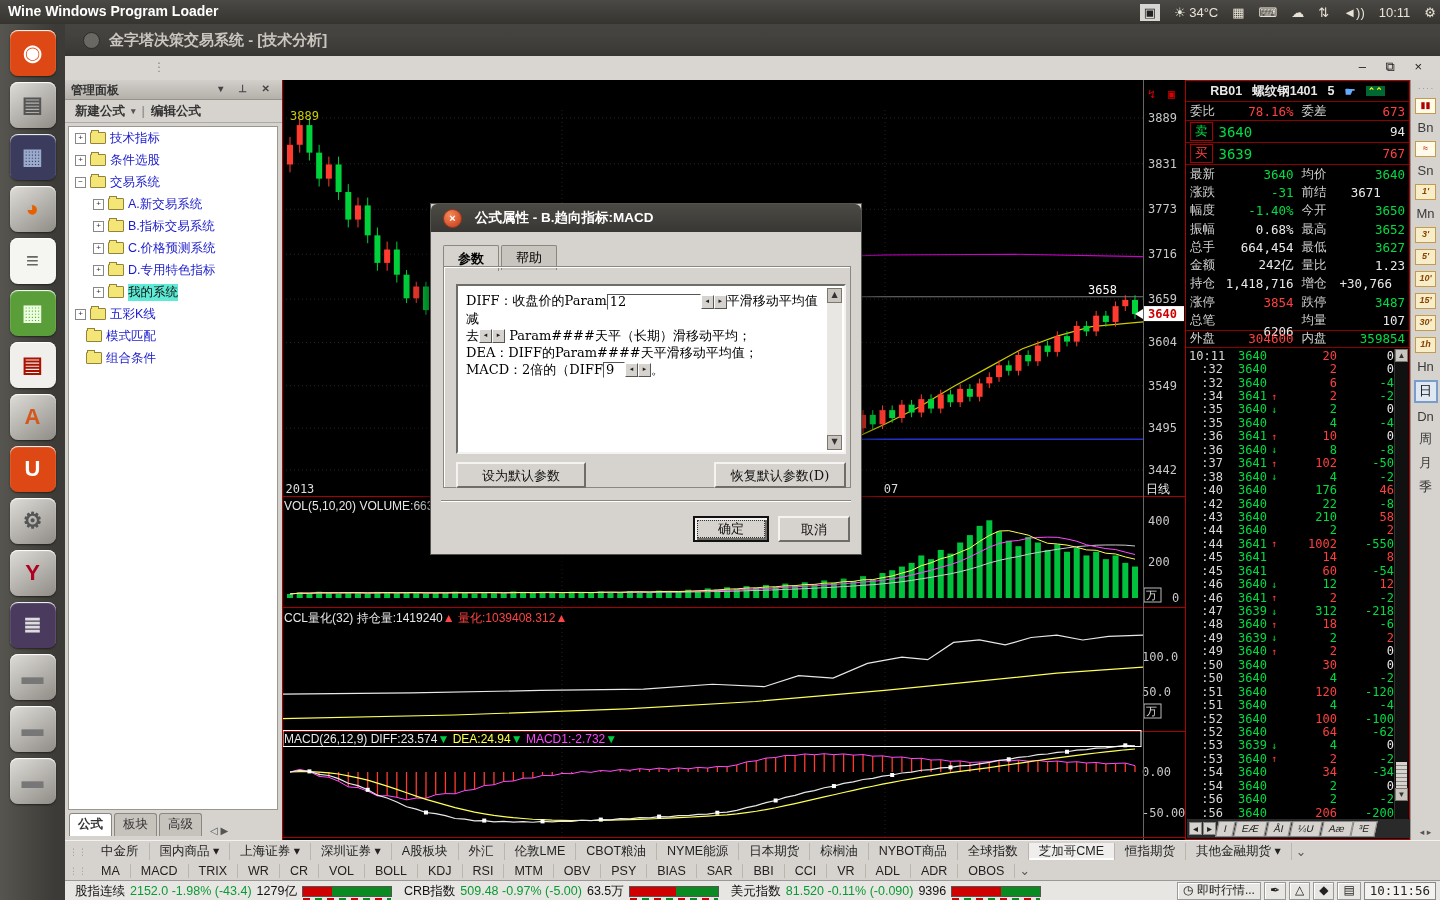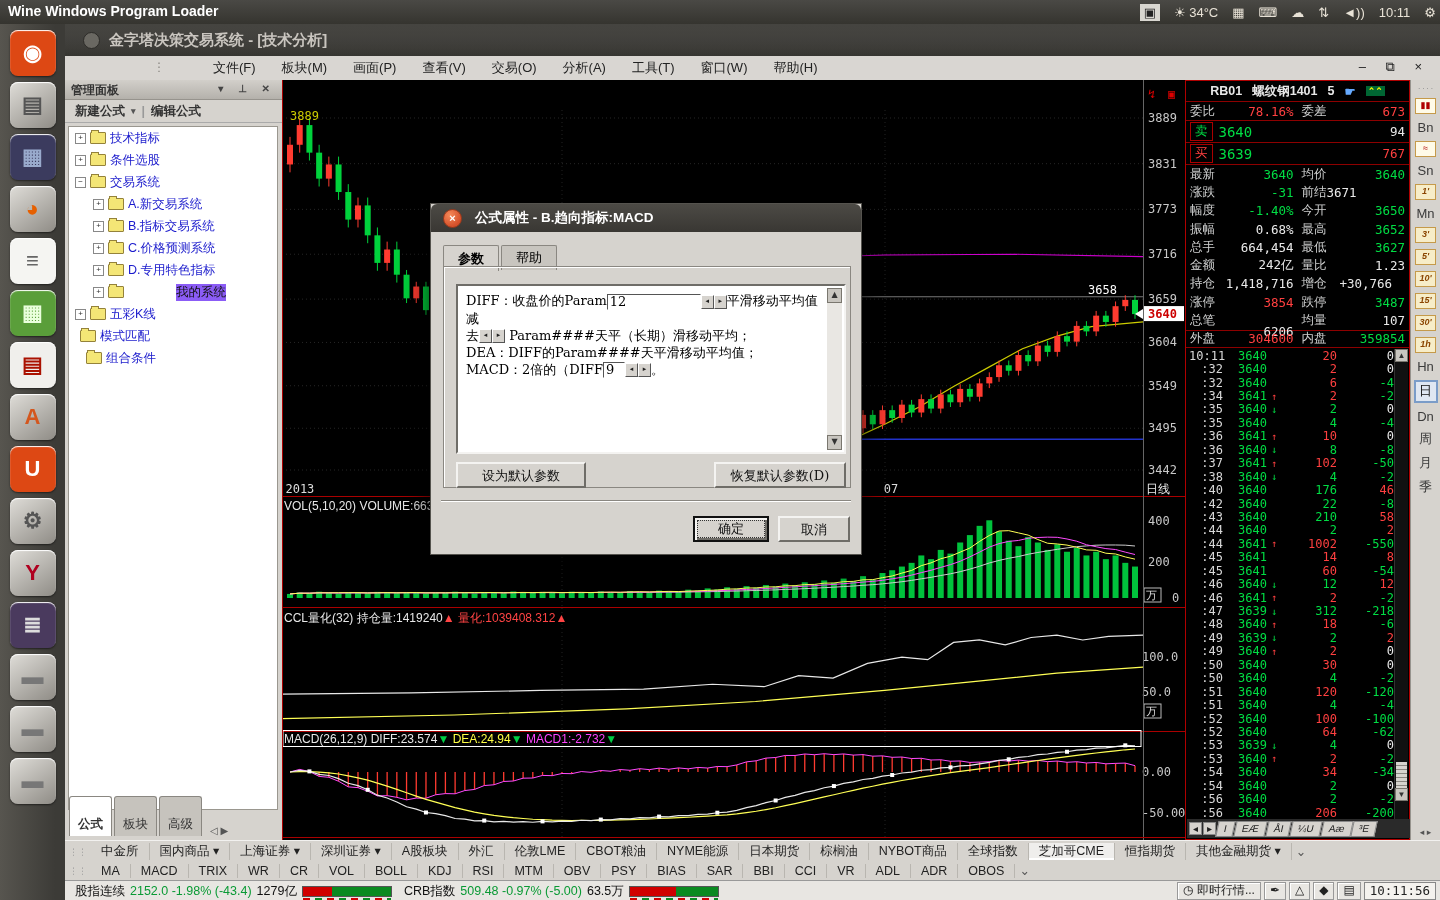--- a/index.html
+++ b/index.html
@@ -29,23 +29,23 @@
   
   #leftpanel{left:65px;top:80px;width:217px;height:760px;background:#d6d3ce;border-right:1px solid #8a8781;}
   #lp-head{height:20px;background:linear-gradient(#d2cfca,#b4b1ab);border-bottom:1px solid #96938d;font-size:12px;font-weight:bold;color:#333;padding:2px 6px;box-sizing:border-box;}
   #lp-headctl{position:absolute;right:6px;top:3px;font-size:10px;color:#444;letter-spacing:6px;}
   #lp-toolbar{height:22px;border-bottom:1px solid #aaa;font-size:12.5px;font-weight:bold;color:#333;display:flex;align-items:center;padding-left:10px;gap:6px;background:#d6d3ce;}
   #lp-tree{position:absolute;left:3px;top:46px;width:208px;height:682px;background:#fff;border:1px solid #9a978f;overflow:hidden;}
   .trow{height:22px;display:flex;align-items:center;font-size:12.5px;color:#1a1acc;white-space:nowrap;}
   .trow .pm{width:9px;height:9px;border:1px solid #888;background:#fff;color:#333;font-size:8px;line-height:7px;text-align:center;margin-right:4px;flex:none;}
   .trow .fold{width:14px;height:10px;background:#f4e676;border:1px solid #94823a;border-radius:1px;margin-right:4px;flex:none;position:relative;}
   .trow .fold::before{content:"";position:absolute;left:0;top:-3px;width:6px;height:2px;background:#f4e676;border:1px solid #94823a;border-bottom:none;}
-  .trow.sel span.lbl{background:#8b5cf6;color:#111;margin-left:48px;}
+  .trow.sel span.lbl{background:#5eead4;color:#111;}
   #lp-tabs{position:absolute;left:0;bottom:4px;width:217px;height:24px;display:flex;align-items:flex-end;padding-left:4px;box-sizing:border-box;font-size:12.5px;color:#333;}
-  .lptab{border:1px solid #8a8781;border-bottom:none;padding:19px 8px 3px;background:#c6c3bd;margin-right:2px;border-radius:3px 3px 0 0;}
+  .lptab{border:1px solid #8a8781;border-bottom:none;padding:2px 8px 3px;background:#c6c3bd;margin-right:2px;border-radius:3px 3px 0 0;}
   .lptab.on{background:#fff;font-weight:bold;}
   
   #chartarea{left:282px;top:80px;width:903px;height:760px;background:#000;}
   .hline{position:absolute;left:4px;white-space:nowrap;font-size:12px;}
   .hline span{margin-right:2px;}
   .pane-label{position:absolute;left:2px;font-size:12px;white-space:nowrap;z-index:3;}
   
   #quote{left:1185px;top:80px;width:225px;height:760px;background:#000;border:1px solid #b00000;box-sizing:border-box;color:#e8e8e8;font-size:12.5px;}
   .qrow{display:flex;align-items:center;padding:0 4px;box-sizing:border-box;}
   .qsep{border-bottom:1px solid #8d0000;}
@@ -133,31 +133,20 @@
     <div class="tile" style="color: rgb(119, 119, 119);">▬</div>
     <div class="tile" style="color: rgb(119, 119, 119);">▬</div>
   </div>
 
 <div class="abs" id="apptitle">
   <div class="dot"></div>
   <div class="txt">金字塔决策交易系统 - [技术分析]</div>
 </div>
 <div class="abs" id="menubar">
   <div class="grip">⋮</div>
-  <div id="menus">
-      <span>文件(F)</span>
-      <span>板块(M)</span>
-      <span>画面(P)</span>
-      <span>查看(V)</span>
-      <span>交易(O)</span>
-      <span>分析(A)</span>
-      <span>工具(T)</span>
-      <span>窗口(W)</span>
-      <span>帮助(H)</span>
-    </div>
   <div id="winctl">–&nbsp;⧉&nbsp;×</div>
 </div>
 
 <div class="abs" id="leftpanel">
   <div id="lp-head">
     <span>管理面板</span>
     <span id="lp-headctl">▾ ⊥ ✕</span>
   </div>
   <div id="lp-toolbar">
     <span>新建公式</span>
@@ -204,21 +193,21 @@
       <div class="trow sel" style="padding-left: 24px;">
         <span class="pm">+</span>
         <span class="fold"></span>
         <span class="lbl">我的系统</span>
       </div>
       <div class="trow" style="padding-left: 6px;">
         <span class="pm">+</span>
         <span class="fold"></span>
         <span class="lbl">五彩K线</span>
       </div>
-      <div class="trow" style="">
+      <div class="trow" style="padding-left: 6px;">
         <span style="width: 11px;"></span>
         <span class="fold"></span>
         <span class="lbl">模式匹配</span>
       </div>
       <div class="trow" style="padding-left: 6px;">
         <span style="width: 11px;"></span>
         <span class="fold"></span>
         <span class="lbl">组合条件</span>
       </div>
     </div>
@@ -703,21 +692,21 @@
       <div class="qrow" style="height: 18.3px;">
         <span class="qlabel">最新</span>
         <span class="mono" style="flex: 1 1 0%; text-align: right; margin-right: 8px; color: rgb(0, 221, 68);">3640</span>
         <span class="qlabel">均价</span>
         <span class="mono" style="flex: 1 1 0%; text-align: right; color: rgb(0, 221, 68);">3640</span>
       </div>
       <div class="qrow" style="height: 18.3px;">
         <span class="qlabel">涨跌</span>
         <span class="mono" style="flex: 1 1 0%; text-align: right; margin-right: 8px; color: rgb(0, 221, 68);">-31</span>
         <span class="qlabel">前结</span>
-        <span class="mono" style="flex: 1 1 0%; text-align: left; color: rgb(232, 232, 232);">3671</span>
+        <span class="mono" style="flex: 1 1 0%; text-align: center; color: rgb(232, 232, 232);">3671</span>
       </div>
       <div class="qrow" style="height: 18.3px;">
         <span class="qlabel">幅度</span>
         <span class="mono" style="flex: 1 1 0%; text-align: right; margin-right: 8px; color: rgb(0, 221, 68);">-1.40%</span>
         <span class="qlabel">今开</span>
         <span class="mono" style="flex: 1 1 0%; text-align: right; color: rgb(0, 221, 68);">3650</span>
       </div>
       <div class="qrow" style="height: 18.3px;">
         <span class="qlabel">振幅</span>
         <span class="mono" style="flex: 1 1 0%; text-align: right; margin-right: 8px; color: rgb(232, 232, 232);">0.68%</span>
@@ -1104,20 +1093,29 @@
     </div>
     <div class="sgroup">
       <span class="sname">CRB指数</span>
       <span class="sval">509.48 -0.97% (-5.00)</span>
       <span class="sextra">63.5万</span>
       <div class="sbar">
         <i style="width: 52%;"></i>
         <div class="sdash"></div>
       </div>
     </div>
+    <div class="sgroup">
+      <span class="sname">美元指数</span>
+      <span class="sval">81.520 -0.11% (-0.090)</span>
+      <span class="sextra">9396</span>
+      <div class="sbar">
+        <i style="width: 55%;"></i>
+        <div class="sdash"></div>
+      </div>
+    </div>
     <div class="stool">
       <span class="sbtn2">◷ 即时行情...</span>
       <span class="sbtn2">✒</span>
       <span class="sbtn2">△</span>
       <span class="sbtn2">◆</span>
       <span class="sbtn2">▤</span>
       <span class="sclock mono">10:11:56</span>
     </div>
   </div>
 

